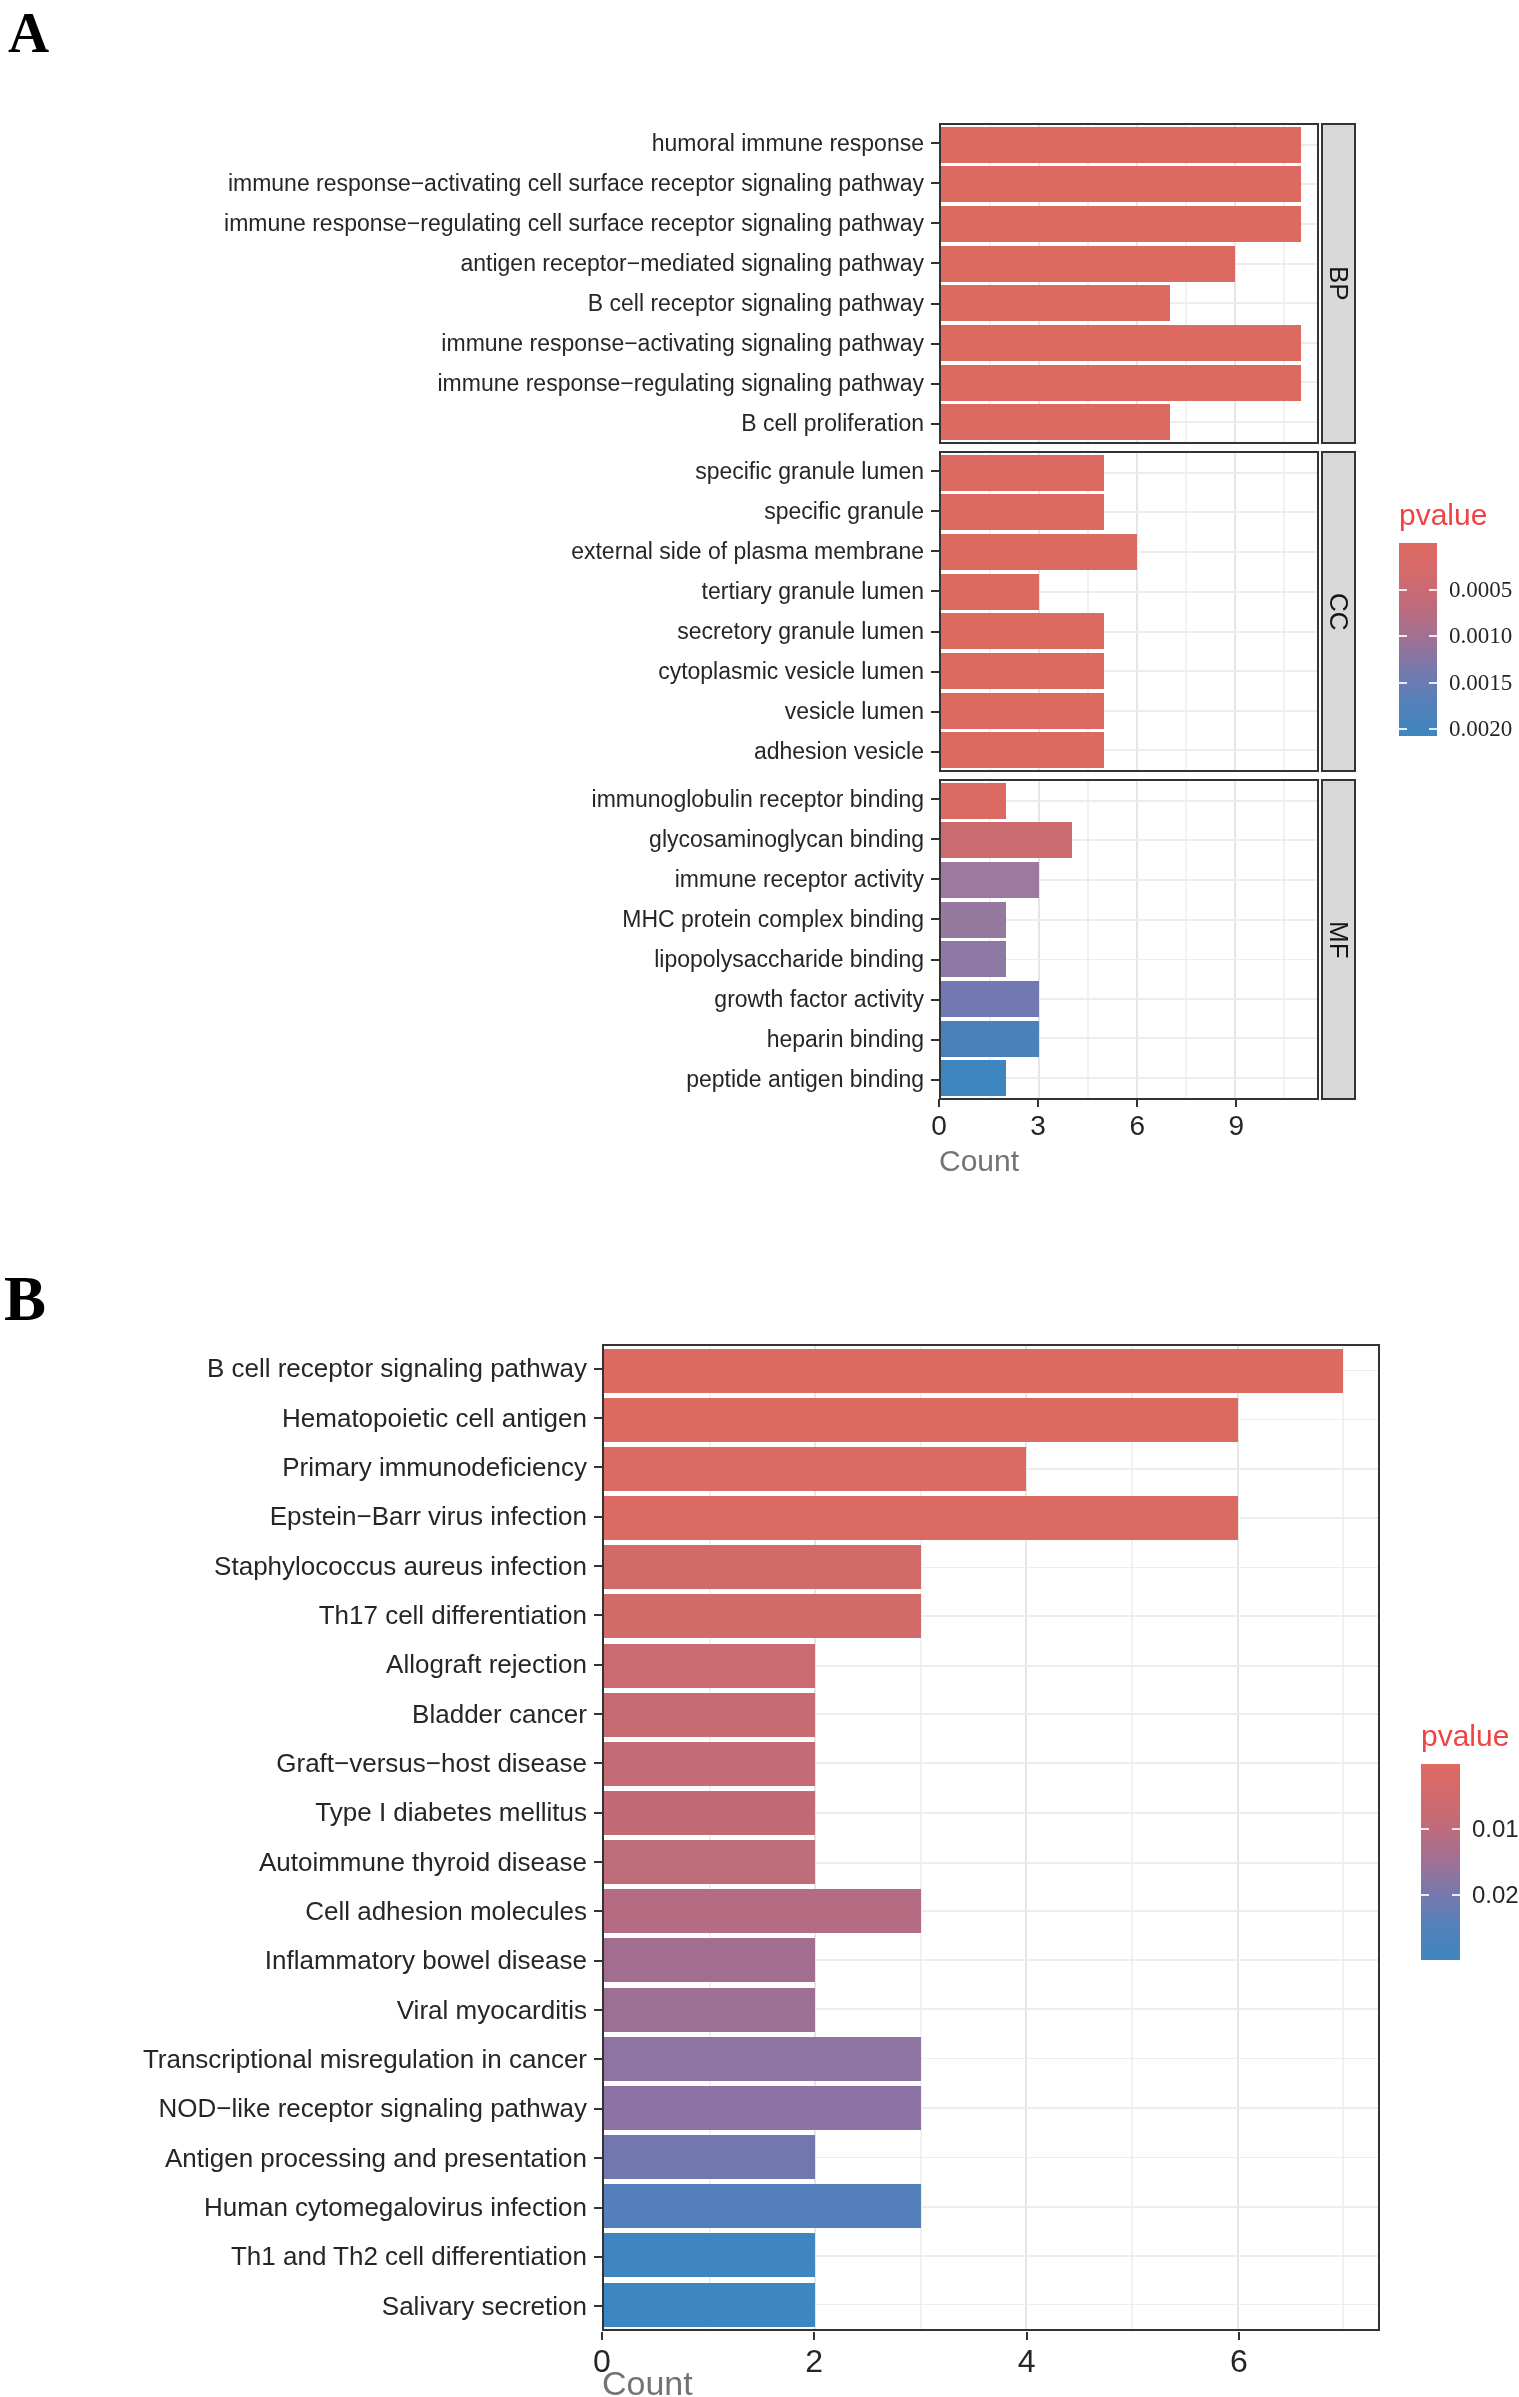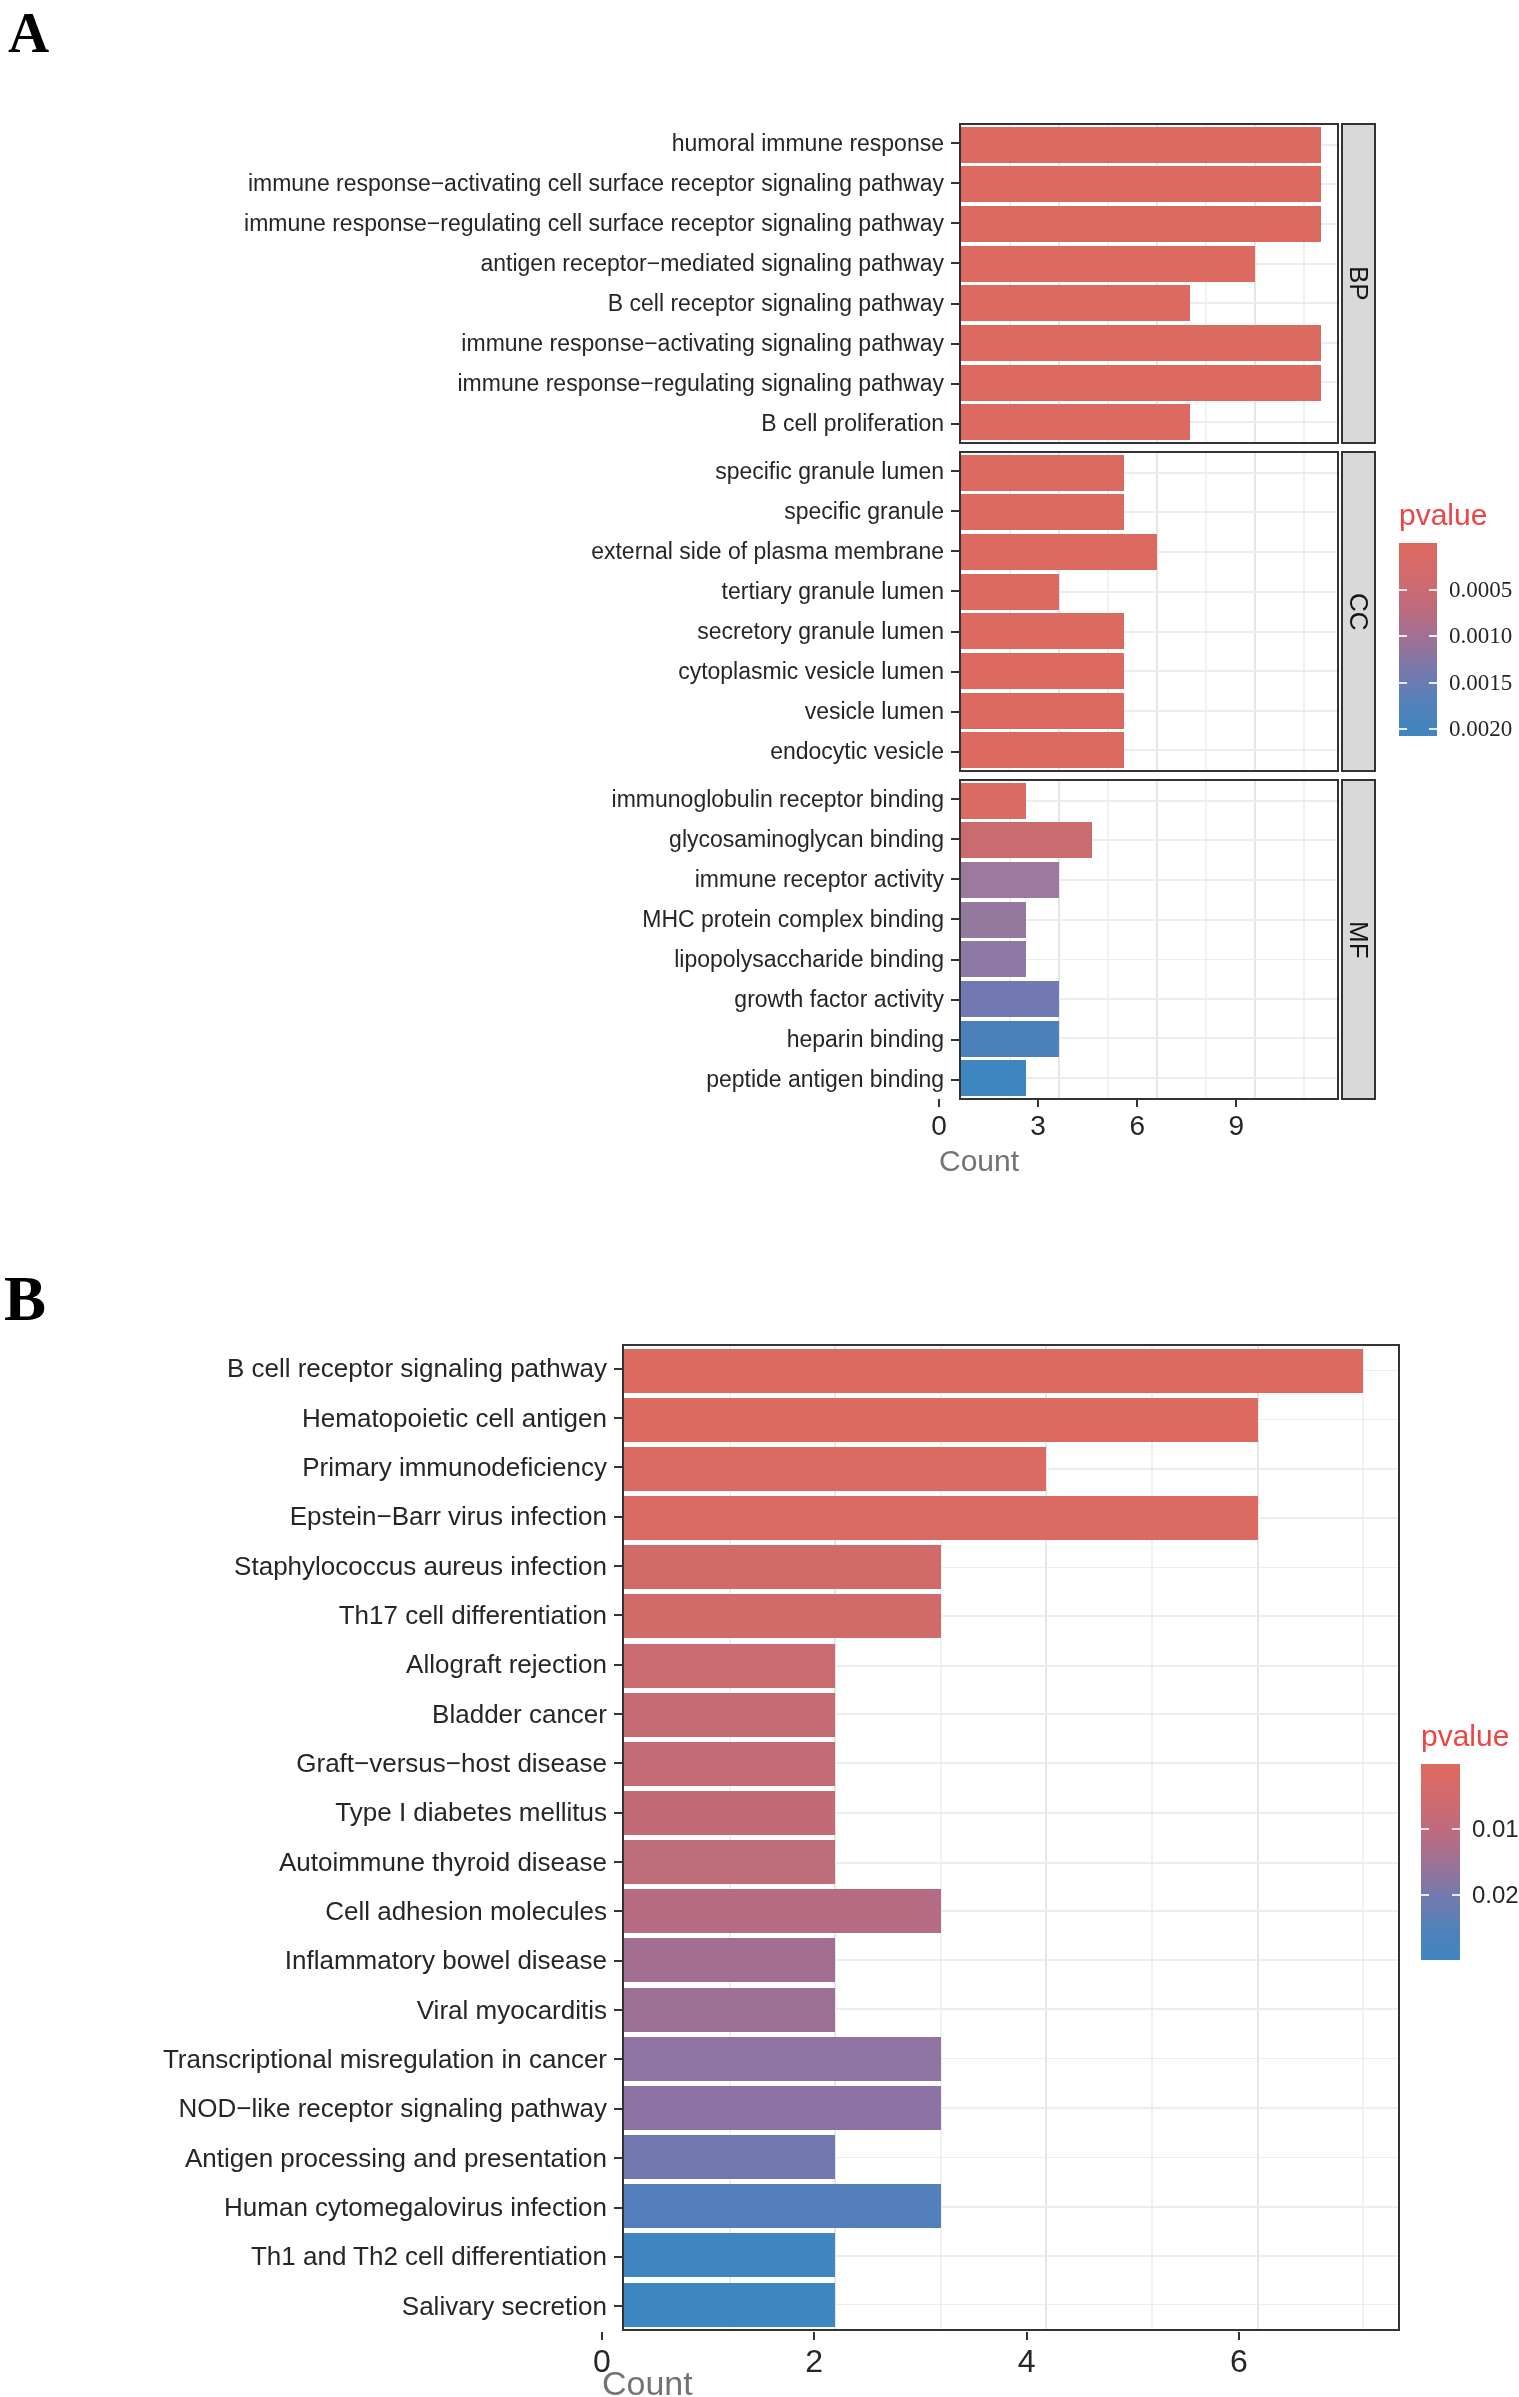--- a/index.html
+++ b/index.html
@@ -11,21 +11,21 @@
   .letter-b{left:4px;top:1263px;font-size:63px;}
 
   .chart{position:absolute;display:flex;flex-direction:column;}
   .chart-a{left:0;top:123px;gap:7px;}
   .chart-b{left:0;top:1344px;}
 
   .facet{display:flex;}
   .chart-a .facet{height:321px;}
   .chart-b .facet{height:987px;}
 
-  .labels{display:flex;flex-direction:column;padding-left:20px;}
+  .labels{display:flex;flex-direction:column;}
   .chart-a .labels{width:939px;}
   .chart-b .labels{width:602px;}
   .label-row{flex:1;display:flex;align-items:center;justify-content:flex-end;gap:7px;}
   .cat-label{color:#262626;white-space:nowrap;}
   .chart-a .cat-label{font-size:23px;}
   .chart-b .cat-label{font-size:26px;}
   .ytick{width:8px;height:2px;background:#333;flex:none;}
 
   .panel{position:relative;background:#fff;border:2px solid #333;box-sizing:border-box;flex:none;}
   .chart-a .panel{width:380px;}
@@ -175,21 +175,21 @@
           </div>
           <div class="label-row">
             <span class="cat-label">cytoplasmic vesicle lumen</span>
             <div class="ytick"></div>
           </div>
           <div class="label-row">
             <span class="cat-label">vesicle lumen</span>
             <div class="ytick"></div>
           </div>
           <div class="label-row">
-            <span class="cat-label">endocytic vesicle</span>
+            <span class="cat-label">adhesion vesicle</span>
             <div class="ytick"></div>
           </div>
         </div>
         <div class="panel">
           <div class="gridlayer">
             <div class="vline minor" style="left: 13.0435%;"></div>
             <div class="vline minor" style="left: 39.1304%;"></div>
             <div class="vline minor" style="left: 65.2174%;"></div>
             <div class="vline minor" style="left: 91.3043%;"></div>
             <div class="vline" style="left: 26.087%;"></div>

